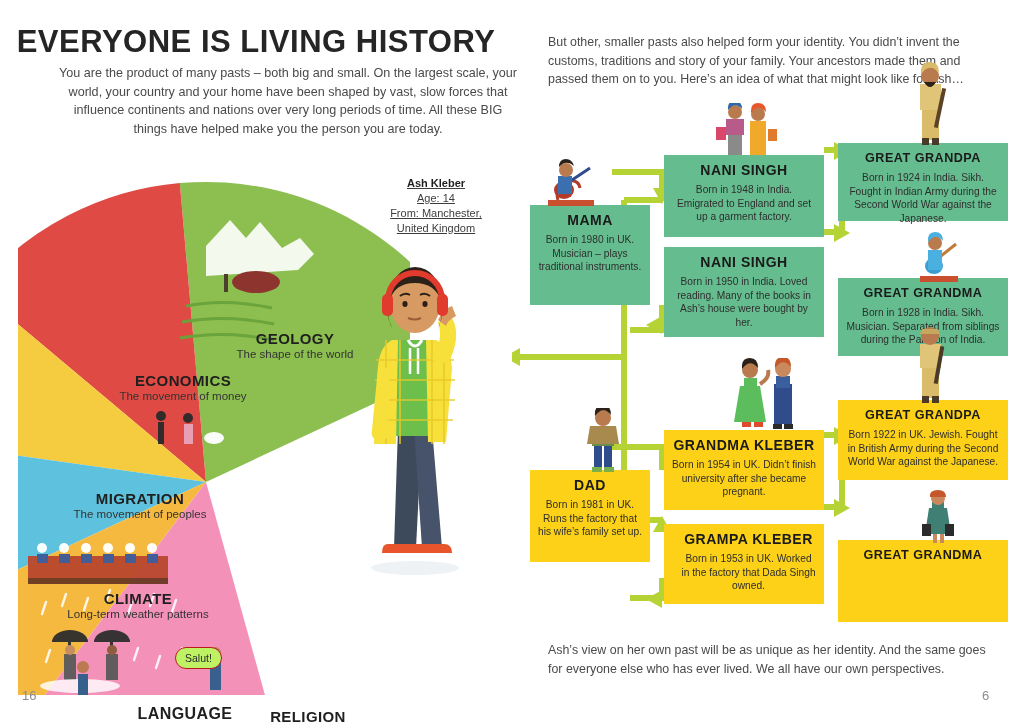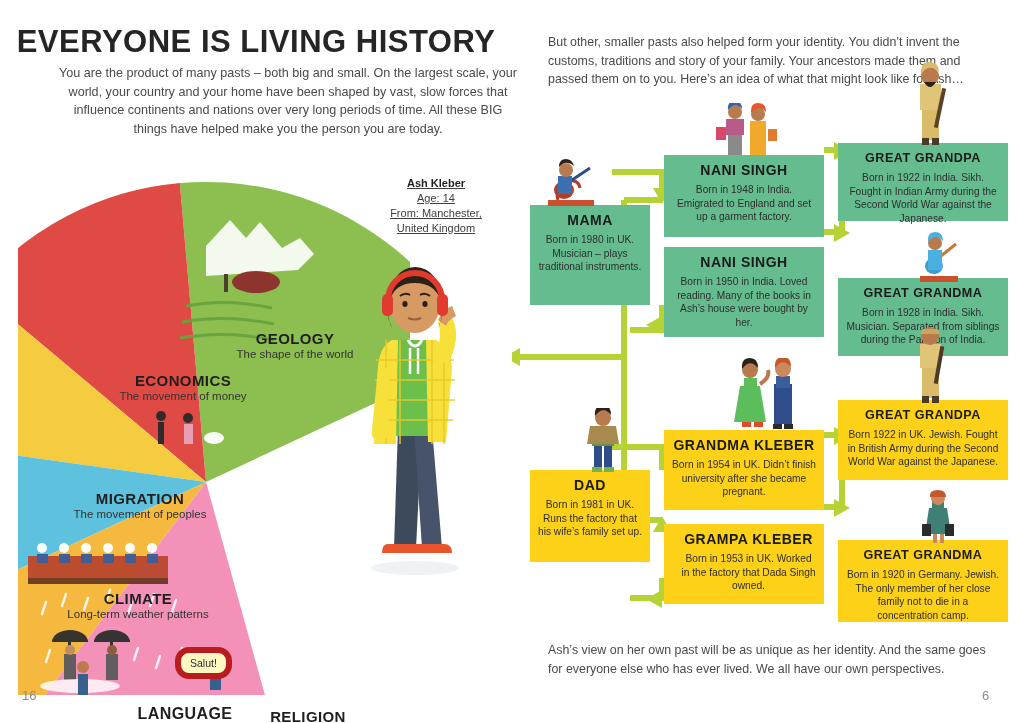--- a/index.html
+++ b/index.html
@@ -34,21 +34,21 @@
   #lbl-migration{left:40px;top:340px;width:180px;}
   #lbl-climate{left:28px;top:440px;width:200px;}
   #lbl-language{left:105px;top:555px;width:140px;}
   #lbl-language .ttl{font-size:16px;}
   #lbl-religion{left:218px;top:558px;width:160px;}
 
   .bubble{
     position:absolute;border-radius:14px;font-size:10.5px;color:#2a2a2a;
     padding:4px 9px;text-align:center;white-space:nowrap;
   }
-  #bubble-salut{left:165px;top:497px;background:#fef9c3;border:6px solid #b91c1c;}
+  #bubble-salut{left:165px;top:497px;background:#bef264;border:1px solid #b91c1c;}
 
   
   #ash-info{
     position:absolute;left:372px;top:176px;width:128px;text-align:center;
     font-size:11px;line-height:15px;color:#3d3d3d;text-decoration:underline;
   }
   #ash-info .nm{font-weight:700;color:#1f1f1f;}
   #ash-figure{position:absolute;left:352px;top:248px;width:126px;height:330px;}
 
   #page-num-left{position:absolute;left:22px;top:688px;font-size:13px;color:#8d8d8d;}
@@ -396,21 +396,21 @@
         <div class="c-body">Born in 1948 in India. Emigrated to England and set up a garment factory.</div>
       </div>
 
       <div class="card green" id="card-nani-singh" style="left:152px;top:247px;width:160px;height:90px;">
         <div class="c-title">NANI SINGH</div>
         <div class="c-body">Born in 1950 in India. Loved reading. Many of the books in Ash’s house were bought by her.</div>
       </div>
 
       <div class="card green small" id="card-great-grandpa-singh" style="left:326px;top:143px;width:170px;height:78px;">
         <div class="c-title">GREAT GRANDPA</div>
-        <div class="c-body">Born in 1922 in India. Sikh. Fought in Indian Army during the Second World War against the Japanese.</div>
+        <div class="c-body">Born in 1924 in India. Sikh. Fought in Indian Army during the Second World War against the Japanese.</div>
       </div>
 
       <div class="card green small" id="card-great-grandma-singh" style="left:326px;top:278px;width:170px;height:78px;">
         <div class="c-title">GREAT GRANDMA</div>
         <div class="c-body">Born in 1928 in India. Sikh. Musician. Separated from siblings during the Partition of India.</div>
       </div>
 
       <div class="card yellow" id="card-dad" style="left:18px;top:470px;width:120px;height:92px;">
         <div class="c-title">DAD</div>
         <div class="c-body">Born in 1981 in UK. Runs the factory that his wife’s family set up.</div>
@@ -426,21 +426,20 @@
         <div class="c-body">Born in 1953 in UK. Worked in the factory that Dada Singh owned.</div>
       </div>
 
       <div class="card yellow small" id="card-great-grandpa-kleber" style="left:326px;top:400px;width:170px;height:80px;">
         <div class="c-title">GREAT GRANDPA</div>
         <div class="c-body">Born 1922 in UK. Jewish. Fought in British Army during the Second World War against the Japanese.</div>
       </div>
 
       <div class="card yellow small" id="card-great-grandma-kleber" style="left:326px;top:540px;width:170px;height:82px;">
         <div class="c-title">GREAT GRANDMA</div>
-        <div class="c-body">Born in 1920 in Germany. Jewish. The only member of her close family not to die in a concentration camp.</div>
       </div>
 
       <svg class="fig" style="left:30px;top:158px;" width="60" height="50" viewBox="0 0 60 50">
         <rect x="6" y="42" width="46" height="6" fill="#c94f2e"></rect>
         <path d="M16,42 q-4,-14 8,-18 q12,-4 14,6" fill="none" stroke="#b23b2a" stroke-width="3"></path>
         <ellipse cx="22" cy="32" rx="10" ry="9" fill="#b23b2a"></ellipse>
         <path d="M24,26 L48,10" stroke="#2f4d8a" stroke-width="3"></path>
         <rect x="16" y="18" width="14" height="18" fill="#3a6fb0"></rect>
         <circle cx="24" cy="12" r="7" fill="#b97a4e"></circle>
         <path d="M17,9 q7,-8 15,-1 q-2,-7 -8,-7 q-7,0 -7,8Z" fill="#2b2118"></path>

